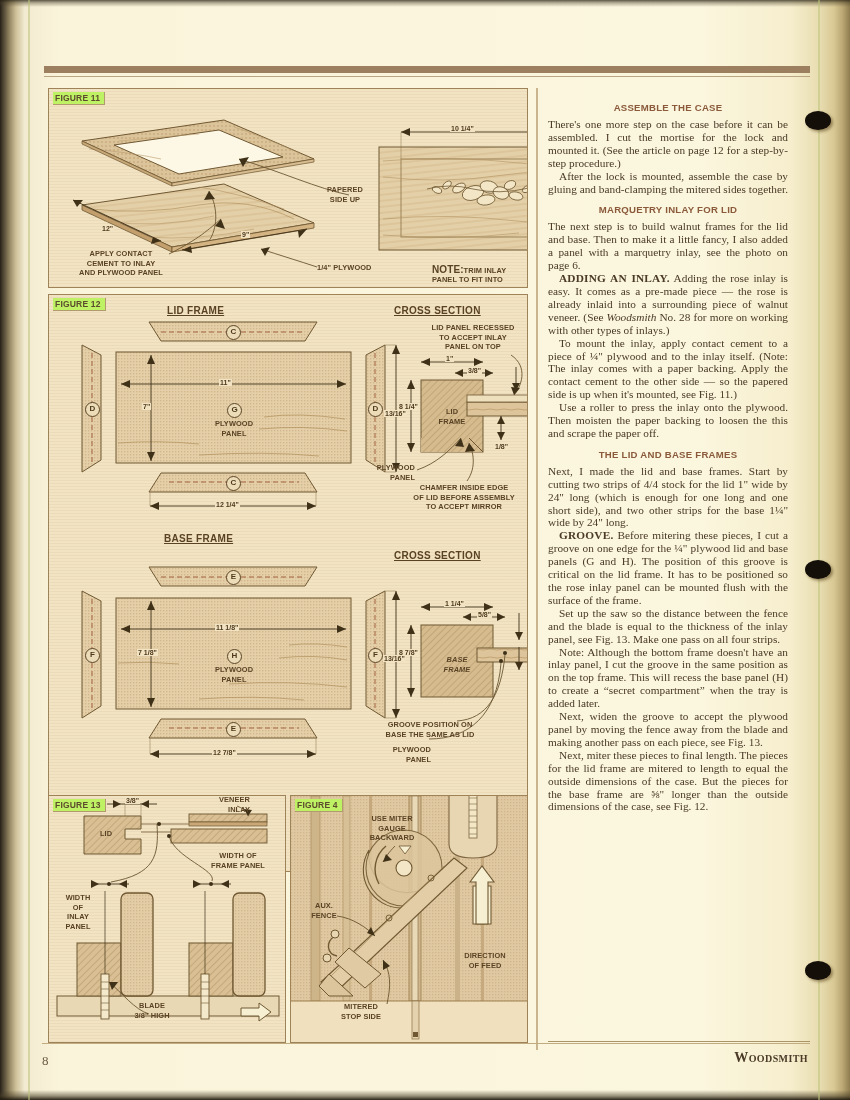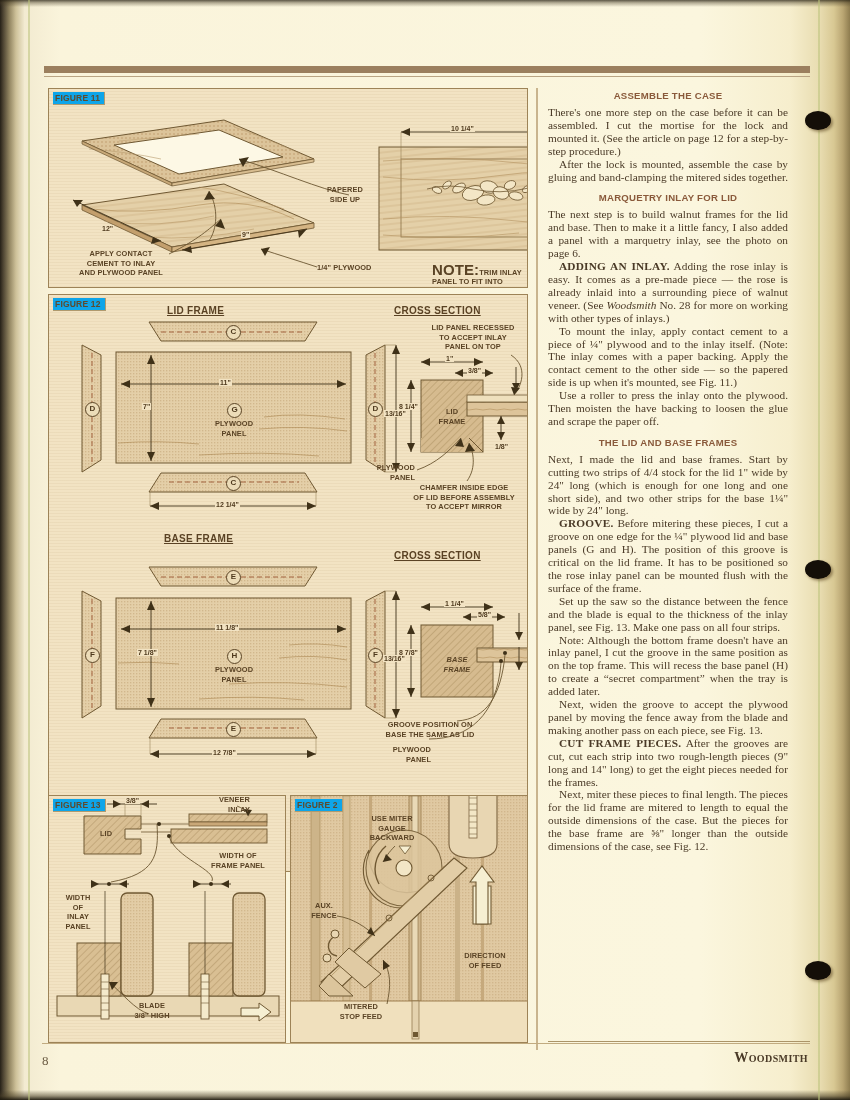--- a/index.html
+++ b/index.html
@@ -60,21 +60,21 @@
   }
   .fig:before{
     content:"";position:absolute;left:0;top:0;right:0;bottom:0;
     background:
       repeating-linear-gradient(0deg, rgba(180,150,105,.10) 0 1px, rgba(0,0,0,0) 1px 3px);
     pointer-events:none;
   }
   .figlabel{
     position:absolute;left:4px;top:3px;
     font-size:8.5px;font-weight:bold;letter-spacing:.2px;
-    color:#5d4b2e;background:#0ea5e9;padding:1px 4px 1px 2px;
+    color:#5d4b2e;background:#bef264;padding:1px 4px 1px 2px;
     border-right:1px solid #b09a6e;border-bottom:1px solid #b09a6e;
     z-index:40;
   }
   .figtitle{
     position:absolute;font-size:10px;font-weight:bold;color:#5a4224;
     text-decoration:underline;letter-spacing:.3px;white-space:nowrap;
   }
   .cap{
     position:absolute;font-size:7.4px;font-weight:bold;color:#5a4325;
     line-height:9.5px;letter-spacing:.1px;white-space:pre-line;
@@ -230,21 +230,21 @@
 SIDE UP</div>
     <div class="cap c" style="left:18px;top:160px;width:108px;">APPLY CONTACT
 CEMENT TO INLAY
 AND PLYWOOD PANEL</div>
     <div class="cap" style="left:268px;top:174px;">1/4" PLYWOOD</div>
     <div class="dim" style="left:52px;top:136px;">12"</div>
     <div class="dim" style="left:192px;top:142px;">9"</div>
     <div class="dim" style="left:401px;top:36px;">10 1/4"</div>
 
     <div class="cap" style="left:383px;top:166px;width:110px;">
-      <span style="font-size:15px;">NOTE:</span><span>TRIM INLAY
+      <span style="font-size:10px;">NOTE:</span><span>TRIM INLAY
 PANEL TO FIT INTO
 TOP OF FRAME LID</span>
     </div>
   </div>
 
   <div class="fig" style="left:48px;top:294px;width:480px;height:578px;">
     <div class="figlabel">FIGURE 12</div>
     <div class="figtitle" style="left:118px;top:10px;">LID FRAME</div>
     <div class="figtitle" style="left:345px;top:10px;">CROSS SECTION</div>
     <div class="figtitle" style="left:115px;top:238px;">BASE FRAME</div>
@@ -519,21 +519,21 @@
 FRAME PANEL</div>
     <div class="cap c" style="left:8px;top:97px;width:42px;">WIDTH
 OF
 INLAY
 PANEL</div>
     <div class="cap c" style="left:72px;top:205px;width:62px;">BLADE
 3/8" HIGH</div>
   </div>
 
   <div class="fig" style="left:290px;top:795px;width:238px;height:248px;">
-    <div class="figlabel">FIGURE 2</div>
+    <div class="figlabel">FIGURE 4</div>
     <svg width="238" height="248" style="position:absolute;left:0;top:0;">
       <defs>
         <pattern id="p14tbl" width="3" height="3" patternUnits="userSpaceOnUse">
           <rect width="3" height="3" fill="#e0c9a2"></rect>
           <circle cx="0.8" cy="0.8" r="0.5" fill="#bd9b6b"></circle>
         </pattern>
         <pattern id="p14gauge" width="4" height="4" patternUnits="userSpaceOnUse">
           <rect width="4" height="4" fill="#e6d2ae"></rect>
           <circle cx="1" cy="1" r="0.5" fill="#b5936a"></circle>
         </pattern>
@@ -595,44 +595,43 @@
       <polygon points="84,140 76,137 80,131" fill="#3f3118"></polygon>
       <path d="M96,208 C100,190 100,176 92,164" stroke="#6b5631" stroke-width="0.9" fill="none"></path>
       <polygon points="92,164 99,170 92,174" fill="#3f3118"></polygon>
     </svg>
     <div class="cap c" style="left:70px;top:18px;width:62px;">USE MITER
 GAUGE
 BACKWARD</div>
     <div class="cap c" style="left:12px;top:105px;width:42px;">AUX.
 FENCE</div>
     <div class="cap c" style="left:36px;top:206px;width:68px;">MITERED
-STOP FEED</div>
+STOP SIDE</div>
     <div class="cap c" style="left:158px;top:155px;width:72px;">DIRECTION
 OF FEED</div>
   </div>
 
   <div id="textcol">
 
-    <div class="sechead" style="margin-top:0;">ASSEMBLE THE CASE</div>
+    <div class="sechead" style="margin-top:12px;">ASSEMBLE THE CASE</div>
     <p class="para first">There's one more step on the case before it can be assembled. I cut the mortise for the lock and mounted it. (See the article on page 12 for a step-by-step procedure.)</p>
     <p class="para">After the lock is mounted, assemble the case by gluing and band-clamping the mitered sides together.</p>
 
     <div class="sechead">MARQUETRY INLAY FOR LID</div>
     <p class="para first">The next step is to build walnut frames for the lid and base. Then to make it a little fancy, I also added a panel with a marquetry inlay, see the photo on page 6.</p>
     <p class="para"><span class="runin">ADDING AN INLAY.</span><span> Adding the rose inlay is easy. It comes as a pre-made piece — the rose is already inlaid into a surrounding piece of walnut veneer. (See </span><span class="ital">Woodsmith</span><span> No. 28 for more on working with other types of inlays.)</span></p>
     <p class="para">To mount the inlay, apply contact cement to a piece of ¼" plywood and to the inlay itself. (Note: The inlay comes with a paper backing. Apply the contact cement to the other side — so the papered side is up when it's mounted, see Fig. 11.)</p>
-    <p class="para">Use a roller to press the inlay onto the plywood. Then moisten the have backing to loosen the glue and scrape the paper off.</p>
+    <p class="para">Use a roller to press the inlay onto the plywood. Then moisten the paper backing to loosen the this and scrape the paper off.</p>
 
     <div class="sechead">THE LID AND BASE FRAMES</div>
     <p class="para first">Next, I made the lid and base frames. Start by cutting two strips of 4/4 stock for the lid 1" wide by 24" long (which is enough for one long and one short side), and two other strips for the base 1¼" wide by 24" long.</p>
     <p class="para"><span class="runin">GROOVE.</span><span> Before mitering these pieces, I cut a groove on one edge for the ¼" plywood lid and base panels (G and H). The position of this groove is critical on the lid frame. It has to be positioned so the rose inlay panel can be mounted flush with the surface of the frame.</span></p>
     <p class="para">Set up the saw so the distance between the fence and the blade is equal to the thickness of the inlay panel, see Fig. 13. Make one pass on all four strips.</p>
     <p class="para">Note: Although the bottom frame doesn't have an inlay panel, I cut the groove in the same position as on the top frame. This will recess the base panel (H) to create a “secret compartment” when the tray is added later.</p>
     <p class="para">Next, widen the groove to accept the plywood panel by moving the fence away from the blade and making another pass on each piece, see Fig. 13.</p>
-    <p class="para"><span class="runin">CUT FRAME PIECES.</span><span> After the grooves are cut, cut each strip into two rough-length pieces (9" long and 14" long) to get the eight pieces needed for the frames.</span></p>
     <p class="para">Next, miter these pieces to final length. The pieces for the lid frame are mitered to length to equal the outside dimensions of the case. But the pieces for the base frame are ⅝" longer than the outside dimensions of the case, see Fig. 12.</p>
   </div>
   <div id="botrule"></div>
 
   <div id="footrule"></div>
   <div id="pagenum">8</div>
   <div id="brand">Woodsmith</div>
 </div>
 
 </body></html>

